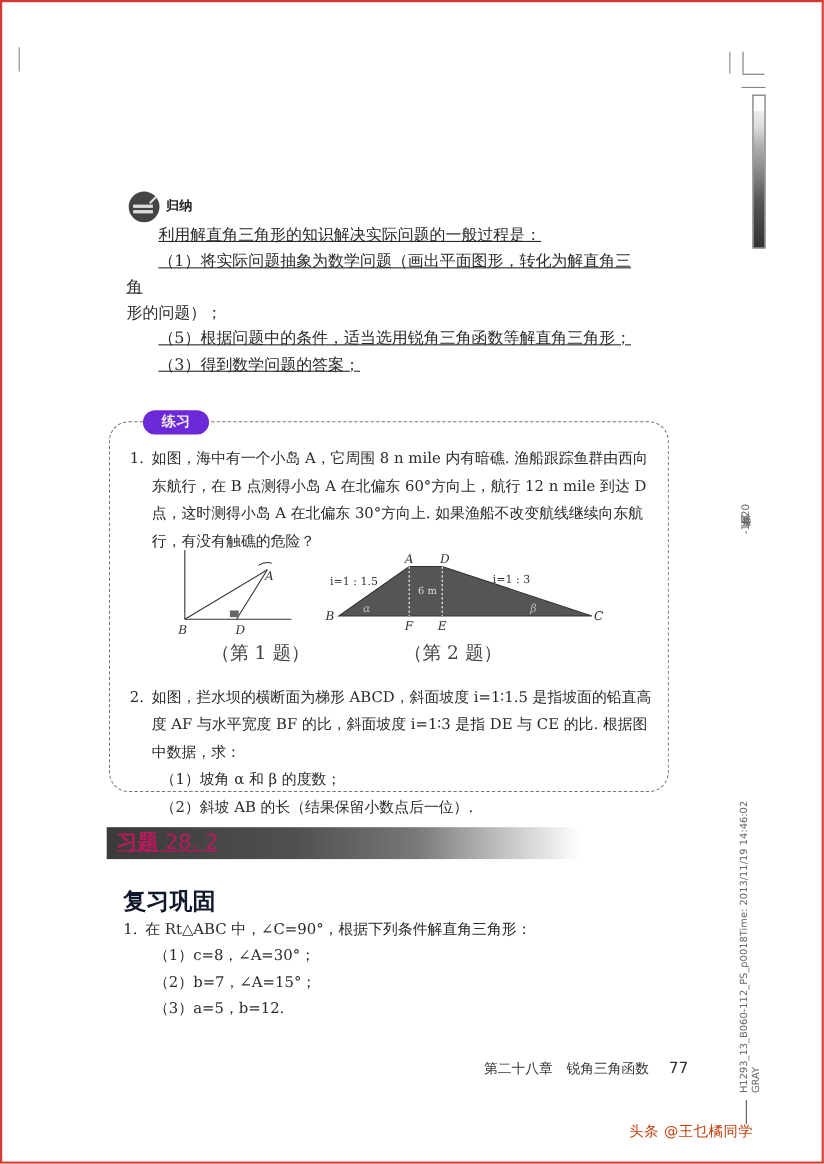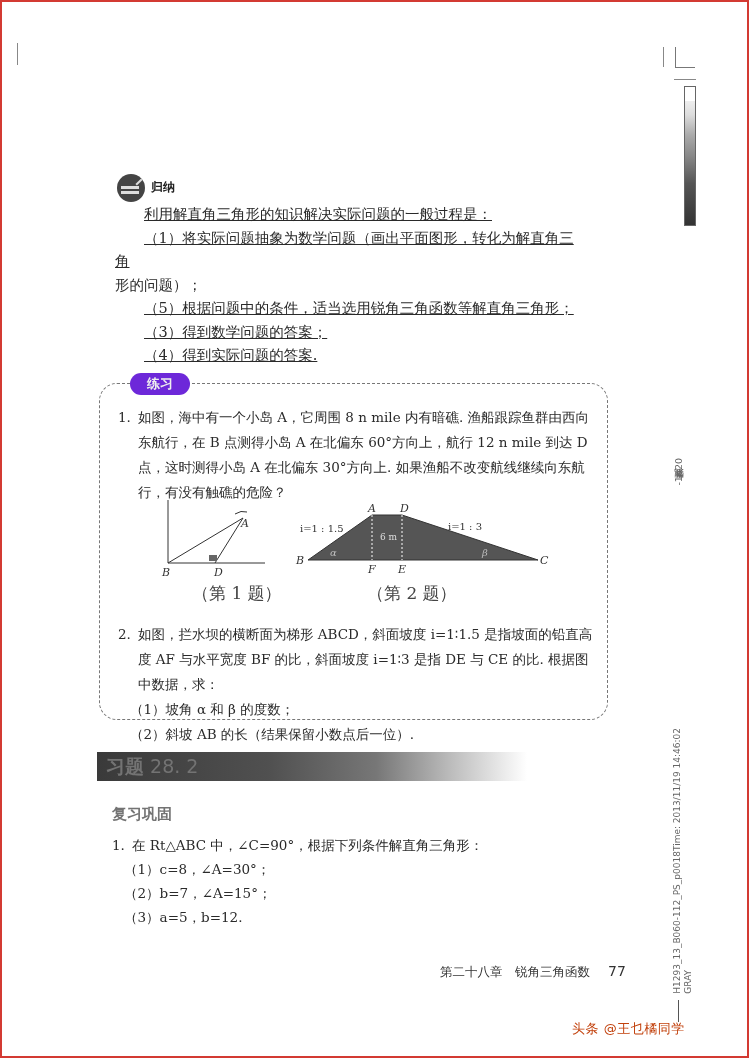--- a/index.html
+++ b/index.html
@@ -27,32 +27,32 @@
   .summary p { margin: 0; }
   .indent { text-indent: 2em; text-decoration: underline; }
   .cont { margin-left: 0; }
 
   .practice-box { position: absolute; left: 99px; top: 383px; width: 509px; height: 337px; border: 1.5px dashed #777; border-radius: 18px; }
   .practice-label { position: absolute; left: 130px; top: 373px; width: 60px; height: 22px; background: #6d28d9; border-radius: 11px; color: #eee; font-family: "DejaVu Sans", sans-serif; font-weight: bold; font-size: 13px; text-align: center; line-height: 22px; }
   .practice-content { position: absolute; left: 118px; top: 405px; width: 480px; font-size: 13.5px; line-height: 25px; }
   .q-item { display: flex; }
   .q-num { width: 20px; flex: none; }
   .q-body { flex: 1; }
-  .sub-item { margin-left: 12px; }
+  .sub-item { margin-left: 28px; }
 
   .fig1 { position: absolute; left: 155px; top: 498px; }
   .fig2 { position: absolute; left: 290px; top: 500px; }
   .fig-caption { position: absolute; font-size: 17px; color: #444; }
 
   .ex-banner { position: absolute; left: 97px; top: 752px; width: 430px; height: 29px;
     background: linear-gradient(to right, #3a3a3a 0%, #505050 40%, #777 65%, #bbb 82%, rgba(255,255,255,0) 100%); }
-  .ex-banner-text { position: absolute; left: 106px; top: 754px; color: #737373; font-family: "DejaVu Sans", sans-serif; font-size: 19px; line-height: 25px; }
+  .ex-banner-text { position: absolute; left: 106px; top: 754px; color: #be185d; font-family: "DejaVu Sans", sans-serif; font-size: 19px; line-height: 25px; text-decoration: underline; }
   .ex-banner-text b { font-weight: bold; }
 
-  .review-title { position: absolute; left: 112px; top: 805px; font-family: Liberation Sans, sans-serif; font-weight: bold; font-size: 15px; color: #737373; }
+  .review-title { position: absolute; left: 112px; top: 805px; font-family: Liberation Sans, sans-serif; font-weight: bold; font-size: 21px; color: #0f172a; }
   .review-content { position: absolute; left: 112px; top: 833px; width: 480px; font-size: 13.5px; line-height: 24px; }
 
   .footer { position: absolute; left: 440px; top: 936px; font-family: "DejaVu Sans", sans-serif; font-size: 12.5px; color: #333; margin-top: 27px; }
   .footer .page-no { margin-left: 14px; font-size: 14px; }
   .watermark { position: absolute; left: 572px; top: 1020px; font-family: "DejaVu Sans", sans-serif; font-size: 13px; color: #c2410c; letter-spacing: 0.5px; }
 </style>
 </head>
 <body>
 
 <div class="frame"></div>
@@ -74,21 +74,20 @@
 <section class="summary">
   <div class="summary-head">
     <span class="book-icon"></span>
     <span class="summary-title">归纳</span>
   </div>
   <p class="indent">利用解直角三角形的知识解决实际问题的一般过程是：</p>
   <p class="indent">（1）将实际问题抽象为数学问题（画出平面图形，转化为解直角三角</p>
   <p class="cont">形的问题）；</p>
   <p class="indent">（5）根据问题中的条件，适当选用锐角三角函数等解直角三角形；</p>
   <p class="indent">（3）得到数学问题的答案；</p>
-  <p class="indent">（4）得到实际问题的答案.</p>
 </section>
 
 <div class="practice-box"></div>
 <div class="practice-label">练习</div>
 
 <div class="practice-content">
   <div class="q-item">
     <span class="q-num">1.</span>
     <span class="q-body">如图，海中有一个小岛 A，它周围 8 n mile 内有暗礁. 渔船跟踪鱼群由西向东航行，在 B 点测得小岛 A 在北偏东 60°方向上，航行 12 n mile 到达 D 点，这时测得小岛 A 在北偏东 30°方向上. 如果渔船不改变航线继续向东航行，有没有触礁的危险？</span>
   </div>

